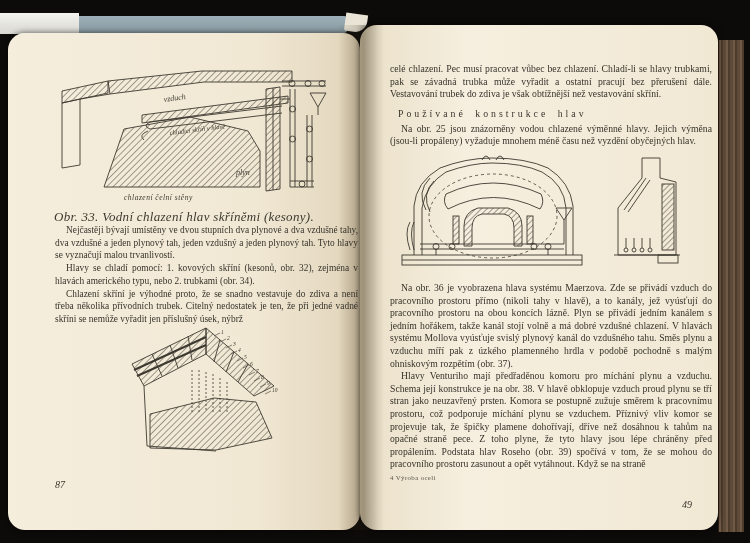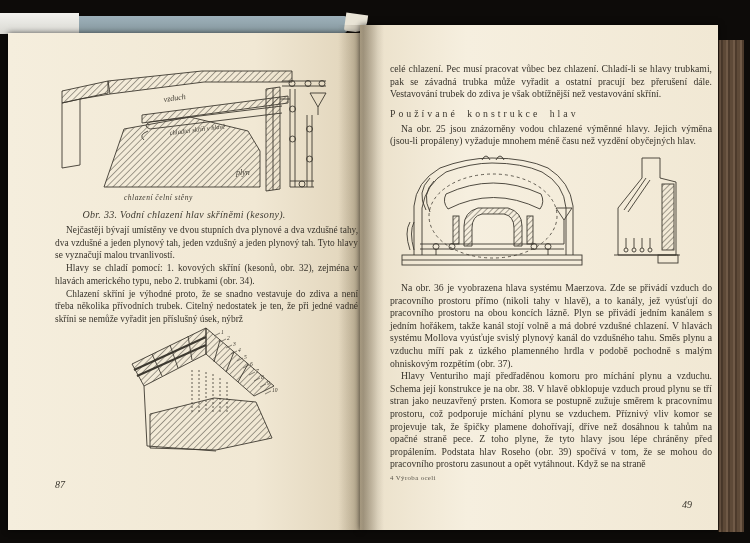--- a/index.html
+++ b/index.html
@@ -7,43 +7,43 @@
     width:750px;height:543px;position:relative;overflow:hidden;
     background:#0d0b09;
     font-family:"Liberation Serif","DejaVu Serif",serif;
     color:#37332b;
   }
   
   .cover-label{position:absolute;left:0;top:13px;width:79px;height:21px;background:linear-gradient(#f2f2ee,#d9d8d2);}
   .cover-band{position:absolute;left:79px;top:16px;width:268px;height:17px;background:linear-gradient(#9db0ba,#87999f);border-radius:0 3px 3px 0;}
   .corner-curl{position:absolute;left:345px;top:14px;width:22px;height:18px;background:#e9e4d6;border-radius:0 0 12px 2px;transform:rotate(8deg);}
   
-  .page{position:absolute;box-shadow:0 0 6px rgba(0,0,0,.6);}
+  .page{position:absolute;box-shadow:0 0 6px rgba(0,0,0,.6);border-radius:17px;}
   .page-left{
     left:8px;top:33px;width:352px;height:497px;
     background:linear-gradient(to right,#f5eedd 0%,#f1e8d4 70%,#e4d8bf 94%,#cfc1a4 100%);
   }
   .page-right{
     left:360px;top:25px;width:358px;height:505px;
     background:linear-gradient(to right,#cdbfa2 0%,#ece2cc 5%,#f6efdf 30%,#f1e8d4 100%);
   }
   .gutter{position:absolute;left:338px;top:25px;width:46px;height:505px;pointer-events:none;
     background:linear-gradient(to right,rgba(60,48,30,0) 0%,rgba(60,48,30,.18) 40%,rgba(35,26,14,.30) 55%,rgba(60,48,30,0) 100%);}
   
   .page-stack{position:absolute;left:718px;top:40px;width:25px;height:492px;
     background:repeating-linear-gradient(90deg,#705a47 0 2px,#4d3b2c 2px 4px,#5e4a38 4px 7px);
     border-left:1px solid #2a1f15;}
   
   .col{position:absolute;}
   p.body{margin:0;text-align:justify;text-indent:11px;}
   .pl p.body{font-size:9.4px;line-height:12.7px;}
   .pr p.body{font-size:9.7px;line-height:12.6px;}
   p.noindent{text-indent:0;}
-  .caption{font-style:italic;font-size:10px;text-align:center;letter-spacing:.3px;margin:2px 0 0 0;color:#3d3930;}
-  .heading{font-size:9.8px;letter-spacing:3px;word-spacing:4px;margin:7px 0 4px 0;color:#3a362e;}
+  .caption{font-style:italic;font-size:13px;text-align:center;letter-spacing:.3px;margin:2px 0 0 0;color:#3d3930;}
+  .heading{font-size:9.8px;letter-spacing:3px;word-spacing:4px;margin:7px 0 4px 8px;color:#3a362e;}
   .pagenum{position:absolute;font-style:italic;font-size:10px;color:#3a362e;}
   .footer-sig{position:absolute;font-size:6.8px;color:#59544a;letter-spacing:.4px;}
   figure{margin:0;}
   svg{display:block;}
   svg text{font-family:"Liberation Serif","DejaVu Serif",serif;fill:#3d3930;}
   .figlabel{font-style:italic;}
 </style>
 </head>
 <body>
 

